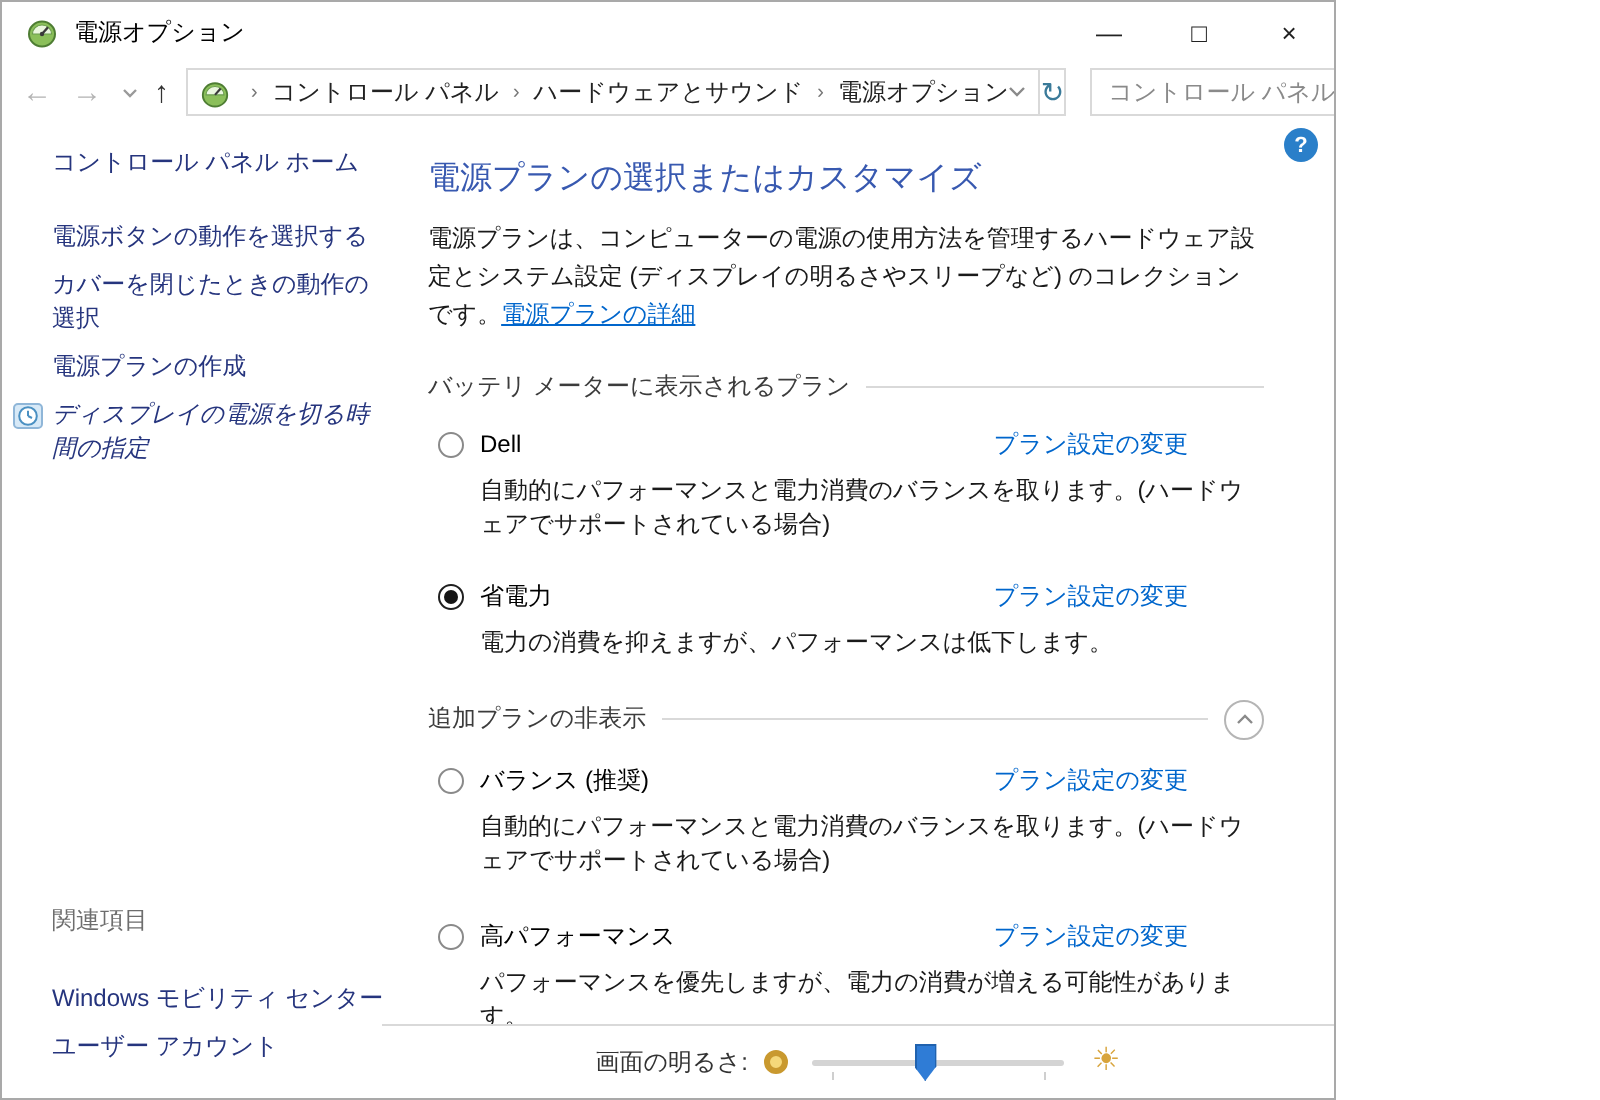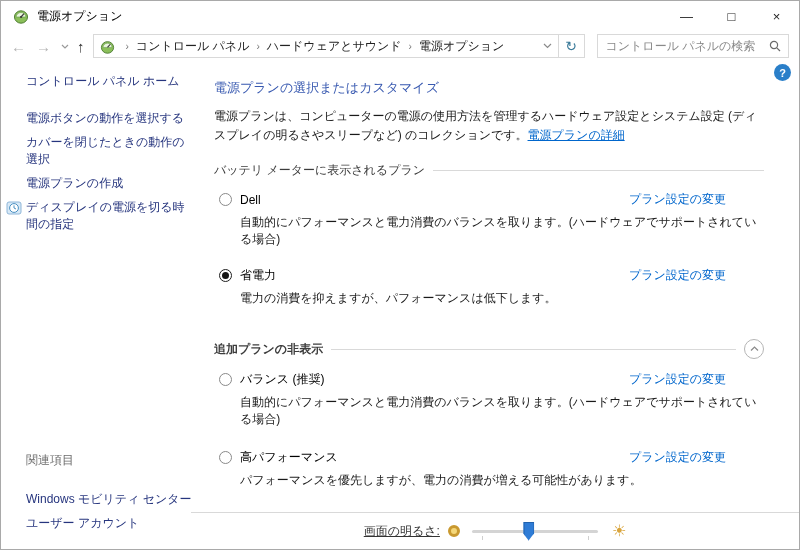--- a/index.html
+++ b/index.html
@@ -1,18 +1,18 @@
 <!DOCTYPE html>
 <html><head>
 <meta charset="utf-8">
 <style>
   * { margin:0; padding:0; box-sizing:border-box; }
   html,body { width:800px; height:550px; background:#fff; }
   body { font-family:"Liberation Sans","DejaVu Sans",sans-serif; font-size:12px; color:#1a1a1a; }
-  .win { position:relative; width:800px; height:550px; background:#fff; border:1px solid #a9a9a9; overflow:hidden; }
+  .win { position:relative; width:668px; height:550px; background:#fff; border:1px solid #a9a9a9; overflow:hidden; }
 
   
   .titlebar { position:absolute; top:0; left:0; right:0; height:30px; display:flex; align-items:center; padding-left:12px; background:#fff; }
   .titlebar .app-icon { width:16px; height:16px; margin-right:8px; flex:0 0 auto; }
   .titlebar .title { font-size:12px; color:#000; }
   .wincontrols { margin-left:auto; display:flex; height:30px; }
   .wincontrols span { width:45px; height:30px; display:flex; align-items:center; justify-content:center; color:#222; font-size:13px; cursor:default; }
 
   
   .navbar { position:absolute; top:30px; left:0; right:0; height:30px; display:flex; align-items:center; padding:0 10px; }
@@ -28,29 +28,29 @@
   .searchbox { margin-left:12px; width:192px; height:24px; border:1px solid #d9d9d9; display:flex; align-items:center; }
   .searchbox input { flex:1; border:none; outline:none; font-family:inherit; font-size:12px; color:#444; padding:0 4px 0 8px; min-width:0; }
   .searchbox input::placeholder { color:#8a8a8a; }
   .searchbox .mag { margin-right:7px; display:inline-flex; flex:0 0 auto; }
 
   
   .sidebar { position:absolute; top:60px; left:0; bottom:0; width:200px; padding:12px 0 10px 25px; display:flex; flex-direction:column; }
   .side-link { color:#26357e; line-height:17px; margin-bottom:7px; cursor:pointer; }
   .side-home { margin-bottom:20px; }
   .side-task { position:relative; width:165px; }
-  .side-task.has-icon { padding-left:0; }
+  .side-task.has-icon { padding-left:0;font-style:italic; }
   .side-task .t-icon { position:absolute; left:-20px; top:1px; width:16px; height:16px; }
   .related { margin-top:auto; }
   .related-header { color:#6d6d6d; margin-bottom:22px; }
 
   
   .content { position:absolute; top:60px; left:200px; right:0; bottom:37px; padding:18px 35px 0 13px; }
   .help-btn { position:absolute; top:3px; right:8px; width:17px; height:17px; border-radius:50%; background:#2a7fc9; color:#fff; font-size:11px; font-weight:bold; display:flex; align-items:center; justify-content:center; }
-  h1.page-title { font-size:13px; font-weight:normal; color:#3859b0; margin-bottom:10px; }
+  h1.page-title { font-size:16px; font-weight:normal; color:#3859b0; margin-bottom:10px; }
   .desc { max-width:562px; line-height:1.6; color:#1a1a1a; }
   a.link { color:#0066cc; text-decoration:none; cursor:pointer; }
   a.link.u { text-decoration:underline; }
 
   .group-header { display:flex; align-items:center; margin-top:17px; margin-bottom:12px; color:#3c3c3c; }
   .group-header .hline { flex:1; height:1px; background:#d9d9d9; margin-left:8px; }
   .collapse-btn { width:20px; height:20px; border:1px solid #b5b5b5; border-radius:50%; margin-left:8px; display:flex; align-items:center; justify-content:center; flex:0 0 auto; }
 
   .plan { margin-bottom:19px; }
   .plan-row { display:flex; align-items:center; }
@@ -58,21 +58,21 @@
   .radio.checked { border-color:#1f1f1f; }
   .radio.checked::after { content:""; position:absolute; left:2px; top:2px; width:7px; height:7px; border-radius:50%; background:#151515; }
   .plan-name { color:#000; }
   .plan-link { margin-left:auto; margin-right:38px; }
   .plan-desc { margin:6px 0 0 26px; color:#1a1a1a; }
   .group2 .plan { margin-bottom:21px; }
 
   
   .bottombar { position:absolute; left:190px; right:0; bottom:0; height:37px; border-top:1px solid #d9d9d9; display:flex; align-items:center; justify-content:center; background:#fff; }
   .brightness { display:flex; align-items:center; }
-  .bright-label { color:#333; margin-right:8px;text-decoration:underline; }
+  .bright-label { color:#333; margin-right:8px; }
   .sun-dim { width:12px; height:12px; border:3px solid #c9992f; background:#f5d87a; border-radius:50%; margin-right:12px; }
   .slider { position:relative; width:126px; height:19px; margin-right:14px; }
   .slider .track { position:absolute; top:8px; left:0; right:0; height:3px; background:#d4d4d4; border-radius:2px; }
   .slider .tick { position:absolute; top:14px; width:1px; height:4px; background:#cfcfcf; }
   .slider .thumb { position:absolute; top:0; width:11px; height:19px; background:#2f7cd6; border:1px solid #2062ae; transform:translateX(-50%); clip-path:polygon(0 0,100% 0,100% 62%,50% 100%,0 62%); }
   .sun-bright { color:#d8a43c; font-size:16px; line-height:1; }
 
   svg.chev { display:block; }
 </style>
 </head>
@@ -184,21 +184,21 @@
 
     <div class="plan">
       <div class="plan-row">
         <span class="radio checked"></span>
         <span class="plan-name">省電力</span>
         <a class="link plan-link">プラン設定の変更</a>
       </div>
       <div class="plan-desc">電力の消費を抑えますが、パフォーマンスは低下します。</div>
     </div>
 
-    <div class="group-header" style="margin-top:32px;font-weight:bold;">
+    <div class="group-header" style="margin-top:20px;">
       <span>追加プランの非表示</span>
       <span class="hline"></span>
       <span class="collapse-btn">
         <svg class="chev" width="9" height="6" viewBox="0 0 9 6">
             <polyline points="1,4.5 4.5,1 8,4.5" fill="none" stroke="#8a8a8a" stroke-width="1.2"></polyline>
           </svg>
       </span>
     </div>
 
     <div class="group2">

